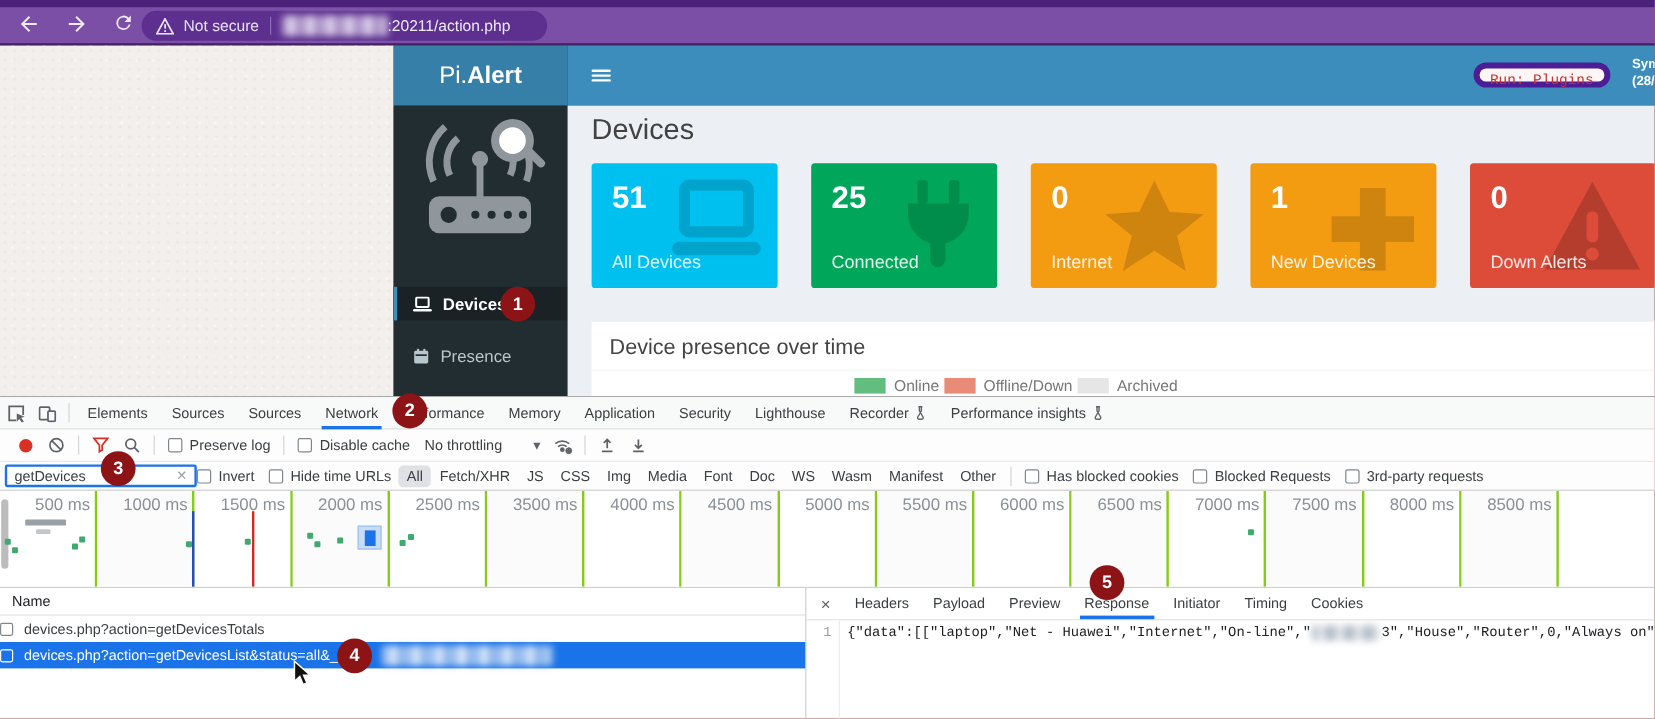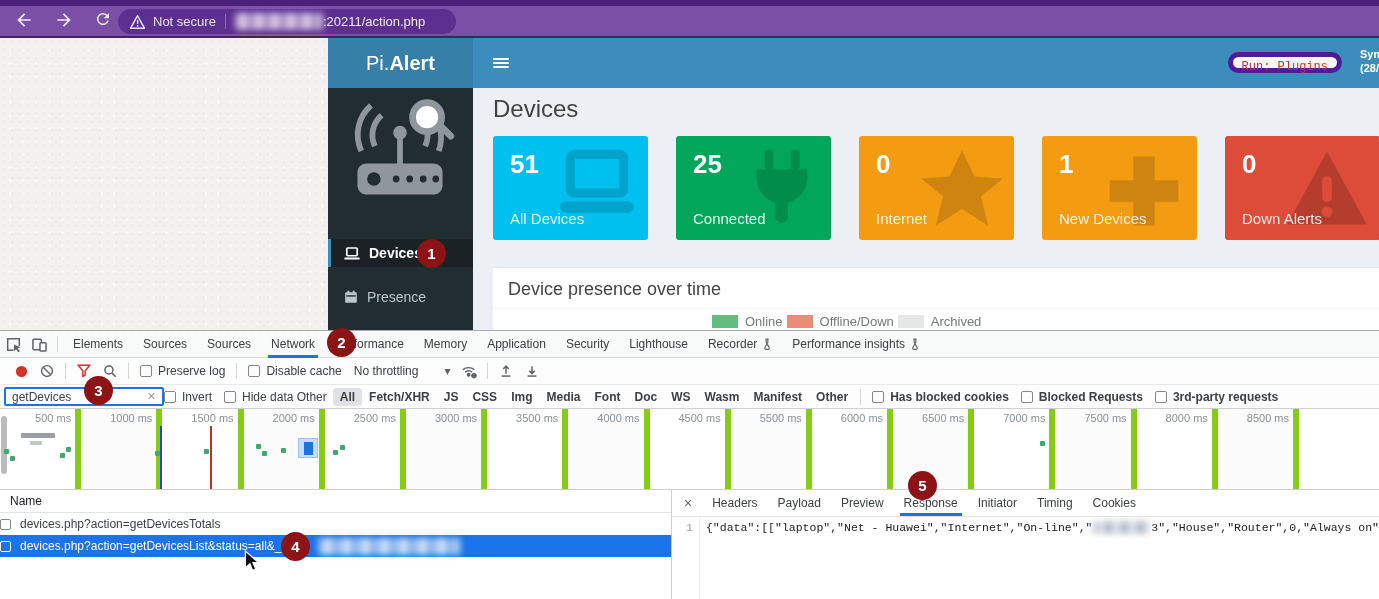--- a/index.html
+++ b/index.html
@@ -64,27 +64,27 @@
   .dt-toolbar{position:absolute;left:0;top:27px;right:0;height:27px;background:#fdfdfd;border-bottom:1px solid #e8e8e8;
               display:flex;align-items:center;padding-left:8px;}
   .cb{width:12px;height:12px;border:1px solid #80868b;border-radius:2px;background:#fff;display:inline-block;flex:none;}
   .cb-group{display:flex;align-items:center;gap:6px;margin:0 6px;white-space:nowrap;}
   .dd{display:flex;align-items:flex-start;gap:26px;margin:0 6px;white-space:nowrap;}
   .dt-filter{position:absolute;left:0;top:54px;right:0;height:24px;background:#fdfdfd;border-bottom:1px solid #cfcfcf;
              display:flex;align-items:center;}
   .filter-input{width:160px;height:19px;border:2px solid #1a73e8;border-radius:2px;background:#fff;
                 display:flex;align-items:center;padding:0 6px;margin-left:4px;}
   .filter-input .clr{margin-left:auto;color:#9aa0a6;font-size:11px;}
-  .chips{display:flex;align-items:center;font-weight:bold;}
+  .chips{display:flex;align-items:center;}
   .chip{padding:2px 7px;white-space:nowrap;}
   .chip.selected{background:#dfe1e5;border-radius:4px;}
 
   .dt-timeline{position:absolute;left:0;top:78px;right:0;height:81px;border-bottom:1px solid #cfcfcf;overflow:hidden;}
   .ticks{display:flex;height:100%;}
-  .tick{width:81.2px;height:100%;border-right:6px solid #84cc16;font-size:11px;color:#8a9095;
+  .tick{width:81.2px;height:100%;border-right:2px solid #84cc16;font-size:14px;color:#8a9095;
         text-align:right;padding:3px 4px 0 0;flex:none;}
   .tick:nth-of-type(even){background:#fbfbfb;}
   .marks{position:absolute;inset:0;}
   .vline{position:absolute;top:17px;bottom:0;width:2px;}
   .gdot{position:absolute;width:5px;height:5px;background:#3fa96f;border-radius:1px;}
   .gbar{position:absolute;background:#9aa0a6;border-radius:1px;}
   .selbox{position:absolute;left:298px;top:29px;width:20px;height:20px;background:#c6dcf7;border:1px solid #9ec2ef;}
   .selbox i{display:block;width:9px;height:13px;background:#1a73e8;margin:3px auto 0;}
   .handle{position:absolute;left:1px;top:7px;width:6px;height:58px;background:#bcbcbc;border-radius:3px;}
 
@@ -441,21 +441,21 @@
       <span class="filter-input">
         <span>getDevices</span>
         <span class="clr">✕</span>
       </span>
       <label class="cb-group" style="margin-left:0">
         <span class="cb"></span>
         <span>Invert</span>
       </label>
       <label class="cb-group">
         <span class="cb"></span>
-        <span>Hide data Other</span>
+        <span>Hide time URLs</span>
       </label>
       <div class="chips">
 
           <span class="chip selected">All</span>
 
           <span class="chip">Fetch/XHR</span>
 
           <span class="chip">JS</span>
 
           <span class="chip">CSS</span>
@@ -497,24 +497,24 @@
     </div>
 
     <div class="dt-timeline">
       <div class="ticks">
 
       <div class="tick"><span>500 ms</span></div>
           <div class="tick"><span>1000 ms</span></div>
           <div class="tick"><span>1500 ms</span></div>
           <div class="tick"><span>2000 ms</span></div>
           <div class="tick"><span>2500 ms</span></div>
-          <div class="tick"><span>3000 ms</span></div>
           <div class="tick"><span>3500 ms</span></div>
           <div class="tick"><span>4000 ms</span></div>
           <div class="tick"><span>4500 ms</span></div>
+          <div class="tick"><span>5000 ms</span></div>
           <div class="tick"><span>5500 ms</span></div>
           <div class="tick"><span>6000 ms</span></div>
           <div class="tick"><span>6500 ms</span></div>
           <div class="tick"><span>7000 ms</span></div>
           <div class="tick"><span>7500 ms</span></div>
           <div class="tick"><span>8000 ms</span></div>
           <div class="tick"><span>8500 ms</span></div>
         </div>
       <div class="marks">
         <div class="handle"></div>

